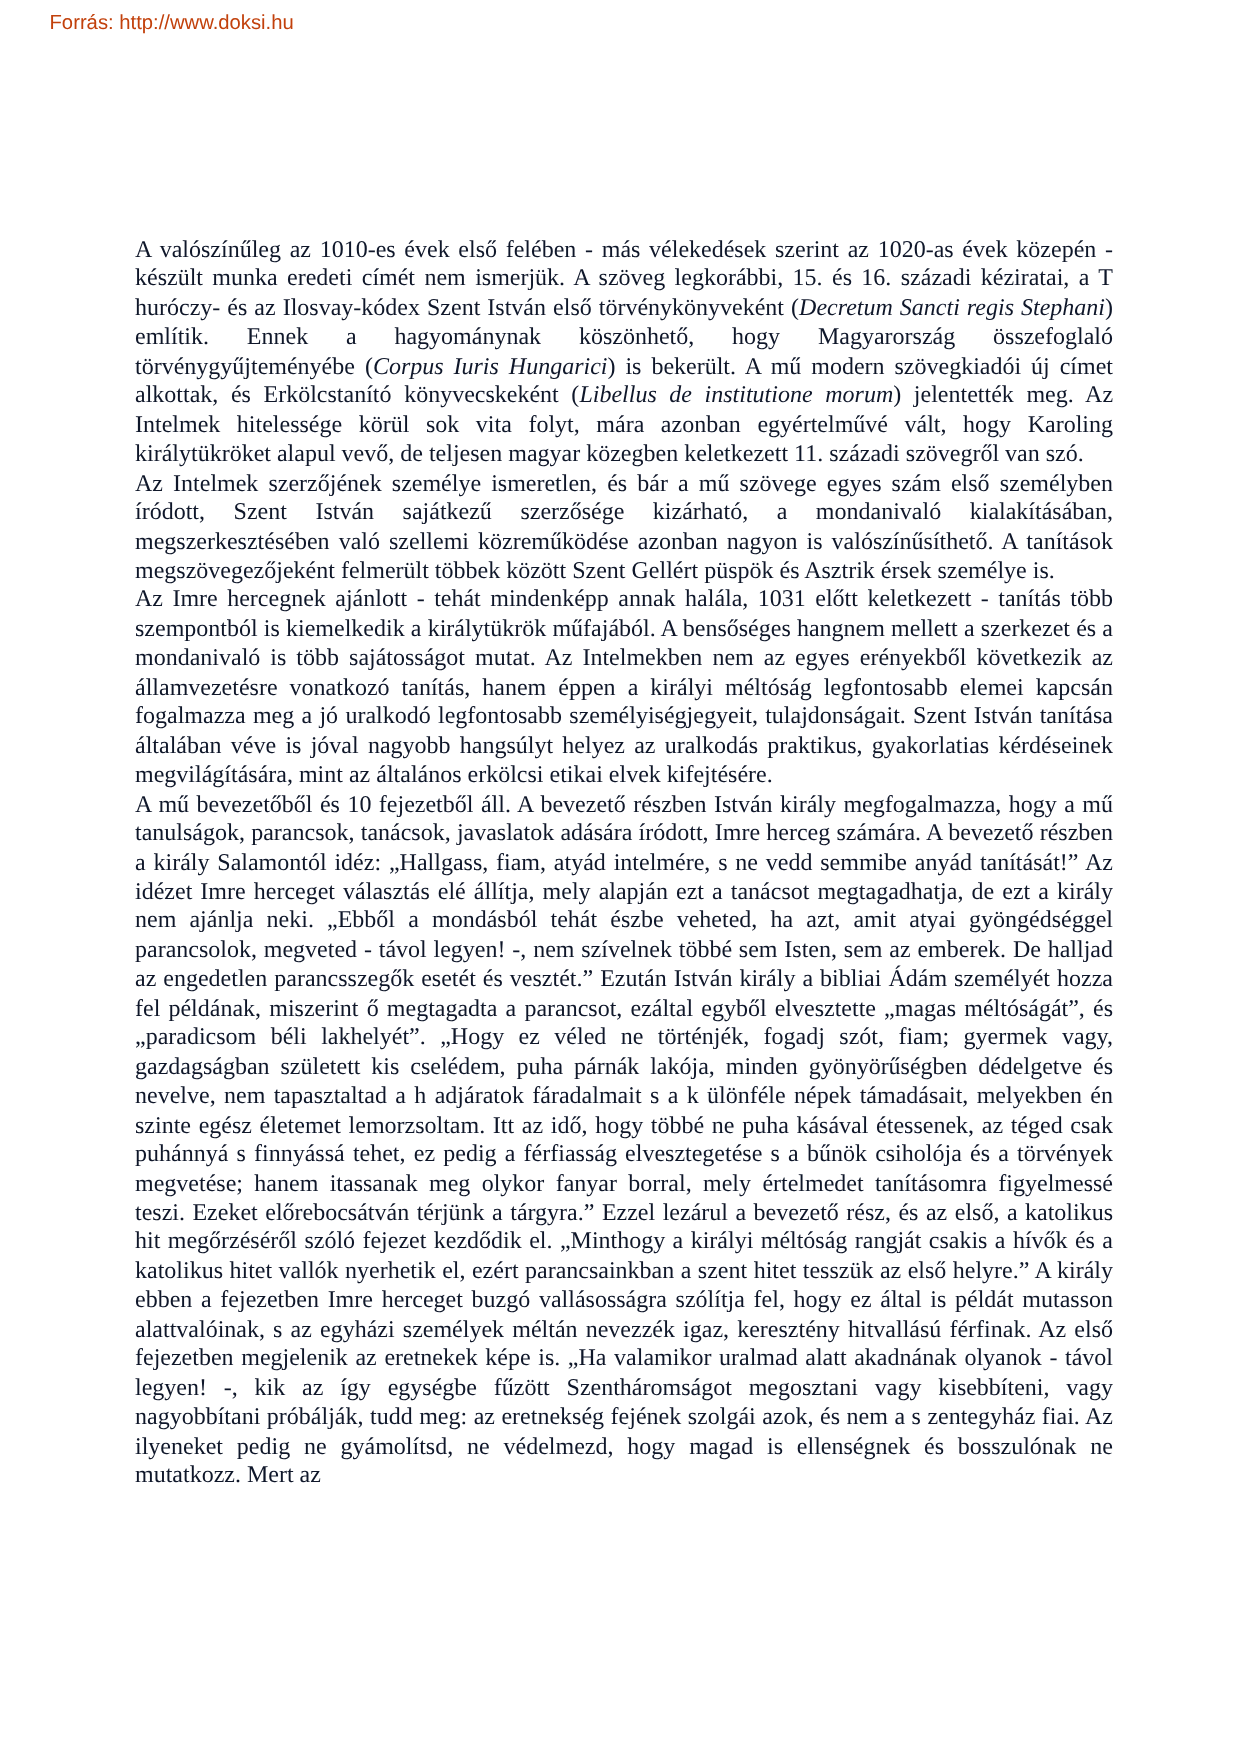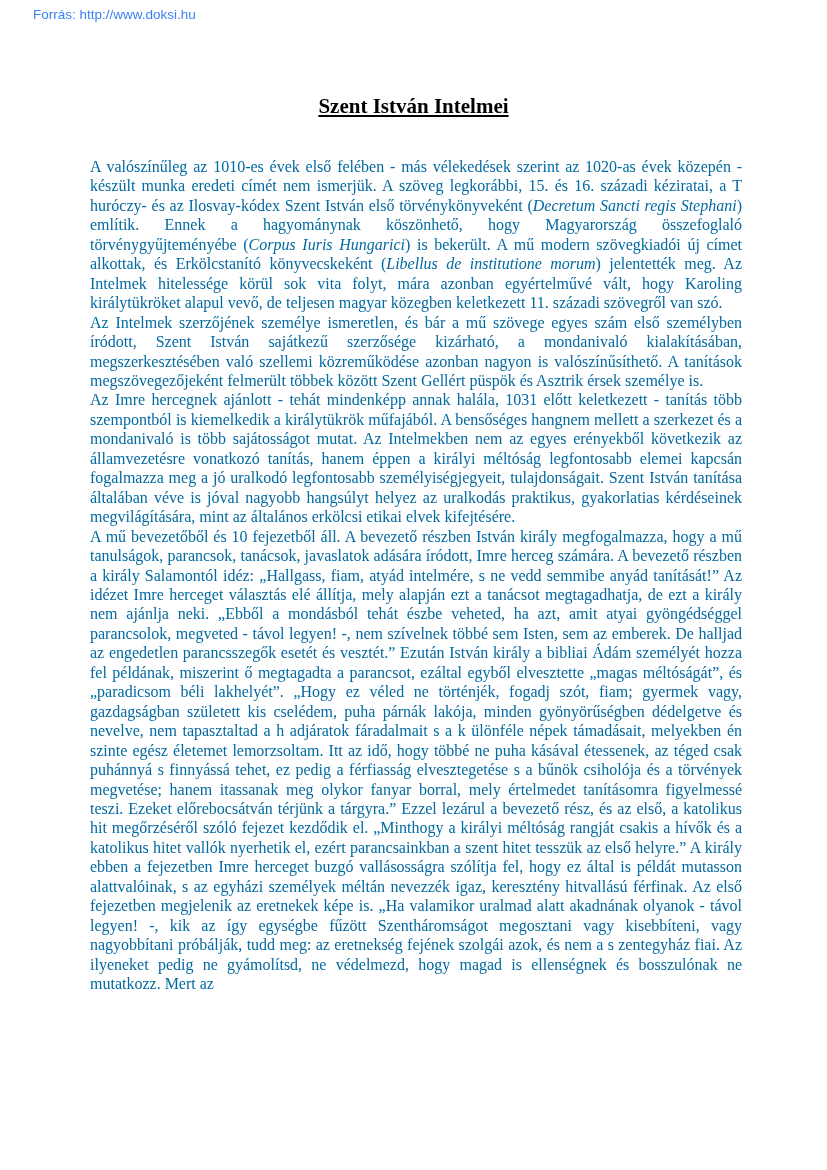--- a/index.html
+++ b/index.html
@@ -14,21 +14,21 @@
     background: #ffffff;
     overflow: hidden;
     color: #000;
   }
   .source-line {
     position: absolute;
     left: 33px;
     top: 7px;
     font-family: "Liberation Sans", sans-serif;
     font-size: 13.5px;
-    color: #3b82f6;
+    color: #c2410c;
     white-space: nowrap;
   }
   .doc-title {
     position: absolute;
     left: 0;
     top: 94px;
     width: 100%;
     text-align: center;
     font-family: "Liberation Serif", serif;
     font-size: 21px;
@@ -38,38 +38,37 @@
   }
   .doc-body {
     position: absolute;
     left: 90px;
     top: 157px;
     width: 652px;
     font-family: "Liberation Serif", serif;
     font-size: 16px;
     line-height: 19.45px;
     text-align: justify;
-    color: #0369a1;
+    color: #0f172a;
   }
   .doc-body p {
     margin: 0;
     padding: 0;
   }
   .run-n { font-style: normal; font-weight: normal; }
   .run-i { font-style: italic; }
   .run-b { font-weight: normal; }
 </style>
 </head>
 <body>
 
 <div class="page">
 
   <div class="source-line">Forrás: http://www.doksi.hu</div>
 
-  <div class="doc-title">Szent István Intelmei</div>
 
   <div class="doc-body">
     <p><span class="run-n">A valószínűleg az 1010-es évek első felében - más vélekedések szerint az 1020-as évek közepén - készült munka eredeti címét nem ismerjük. A szöveg legkorábbi, 15. és 16. századi kéziratai, a T huróczy- és az Ilosvay-kódex Szent István első törvénykönyveként (</span><span class="run-i">Decretum Sancti regis Stephani</span><span class="run-n">) említik. Ennek a hagyománynak köszönhető, hogy Magyarország összefoglaló törvénygyűjteményébe (</span><span class="run-i">Corpus Iuris Hungarici</span><span class="run-n">) is bekerült. A mű modern szövegkiadói új címet alkottak, és Erkölcstanító könyvecskeként (</span><span class="run-i">Libellus de institutione morum</span><span class="run-n">) jelentették meg. Az Intelmek hitelessége körül sok vita folyt, mára azonban egyértelművé vált, hogy Karoling királytükröket alapul vevő, de teljesen magyar közegben keletkezett 11. századi szövegről van szó.</span></p>
     <p><span class="run-n">Az Intelmek szerzőjének személye ismeretlen, és bár a mű szövege egyes szám első személyben íródott, Szent István sajátkezű szerzősége kizárható, a mondanivaló kialakításában, megszerkesztésében való szellemi közreműködése azonban nagyon is valószínűsíthető. A tanítások megszövegezőjeként felmerült többek között Szent Gellért püspök és Asztrik érsek személye is.</span></p>
     <p><span class="run-n">Az Imre hercegnek ajánlott - tehát mindenképp annak halála, 1031 előtt keletkezett - tanítás több szempontból is kiemelkedik a királytükrök műfajából.  A bensőséges hangnem mellett a szerkezet és a mondanivaló is több sajátosságot mutat. Az Intelmekben nem az egyes erényekből következik az államvezetésre vonatkozó tanítás, hanem éppen a királyi méltóság legfontosabb elemei kapcsán fogalmazza meg a jó uralkodó legfontosabb személyiségjegyeit, tulajdonságait. Szent István tanítása általában véve is jóval nagyobb hangsúlyt helyez az uralkodás praktikus, gyakorlatias kérdéseinek megvilágítására, mint az általános erkölcsi etikai elvek kifejtésére.</span></p>
     <p><span class="run-n">A mű bevezetőből és 10 fejezetből áll. A </span><span class="run-b">bevezető rész</span><span class="run-n">ben István király megfogalmazza, hogy a mű tanulságok, parancsok, tanácsok, javaslatok adására íródott, Imre herceg számára. A bevezető részben a király Salamontól idéz: „Hallgass, fiam, atyád intelmére, s ne vedd semmibe anyád tanítását!” Az idézet Imre herceget választás elé állítja, mely alapján ezt a tanácsot megtagadhatja, de ezt a király nem ajánlja neki. „Ebből a mondásból tehát észbe veheted, ha azt, amit atyai gyöngédséggel parancsolok, megveted - távol legyen! -, nem szívelnek többé sem Isten, sem az emberek. De halljad az engedetlen parancsszegők esetét és vesztét.” Ezután István király a bibliai Ádám személyét hozza fel példának, miszerint ő megtagadta a parancsot, ezáltal egyből elvesztette „magas méltóságát”, és „paradicsom béli lakhelyét”. „Hogy ez véled ne történjék, fogadj szót, fiam; gyermek vagy, gazdagságban született kis cselédem, puha párnák lakója, minden gyönyörűségben dédelgetve és nevelve, nem tapasztaltad a h adjáratok fáradalmait s a k ülönféle népek támadásait, melyekben én szinte egész életemet lemorzsoltam. Itt az idő, hogy többé ne puha kásával étessenek, az téged csak puhánnyá s finnyássá tehet, ez pedig a férfiasság elvesztegetése s a bűnök csiholója és a törvények megvetése; hanem itassanak meg olykor fanyar borral, mely értelmedet tanításomra figyelmessé teszi. Ezeket előrebocsátván térjünk a tárgyra.” Ezzel lezárul a bevezető rész, és az </span><span class="run-b">első</span><span class="run-n">, a katolikus hit megőrzéséről szóló fejezet kezdődik el. „Minthogy a királyi méltóság rangját csakis a hívők és a katolikus hitet vallók nyerhetik el, ezért parancsainkban a szent hitet tesszük az első helyre.” A király ebben a fejezetben Imre herceget buzgó vallásosságra szólítja fel, hogy ez által is példát mutasson alattvalóinak, s az egyházi személyek méltán nevezzék igaz, keresztény hitvallású férfinak. Az első fejezetben megjelenik az eretnekek képe is. „Ha valamikor uralmad alatt akadnának olyanok - távol legyen! -, kik az így egységbe fűzött Szentháromságot megosztani vagy kisebbíteni, vagy nagyobbítani próbálják, tudd meg: az eretnekség fejének szolgái azok, és nem a s zentegyház fiai. Az ilyeneket pedig ne gyámolítsd, ne védelmezd, hogy magad is ellenségnek és bosszulónak ne mutatkozz. Mert az</span></p>
   </div>
 
 </div>
 

